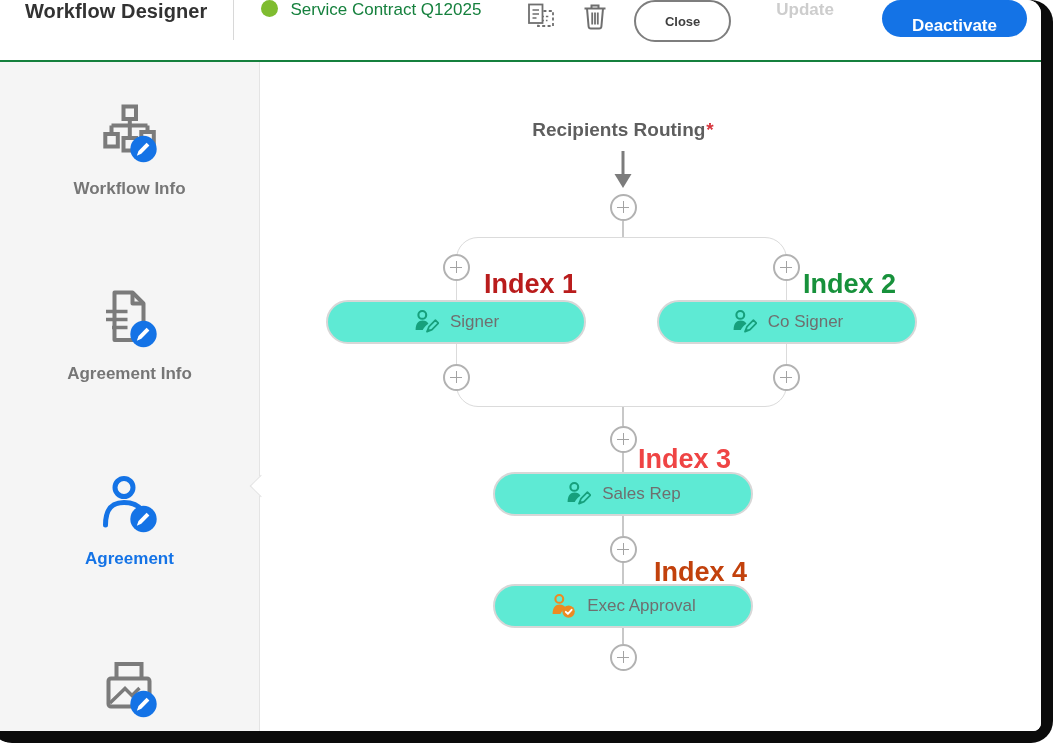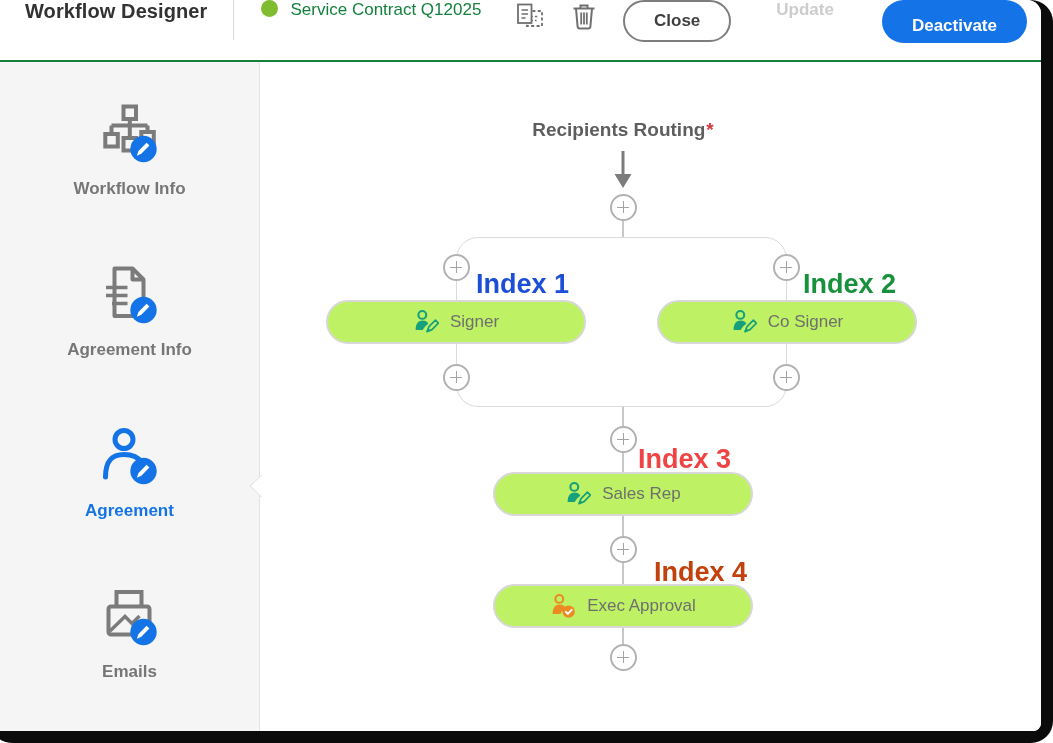--- a/index.html
+++ b/index.html
@@ -12,43 +12,43 @@
 
   
   .header { height:62px; flex:0 0 62px; display:flex; align-items:flex-start; padding:0 8px 0 25px; border-bottom:2px solid #15803d; background:#fff; }
   .app-title { font-size:20px; font-weight:700; color:#323232; letter-spacing:0.1px; white-space:nowrap; }
   .vdiv { width:1px; height:40px; background:#D8D8D8; margin:0 27px 0 26px; }
   .status-dot { width:17px; height:17px; border-radius:50%; margin-right:12px; flex:0 0 17px; }
   .wf-name { font-size:17px; color:#15803d; white-space:nowrap; }
   .icon-btn { background:none; border:none; cursor:pointer; width:32px; height:32px; display:flex; align-items:center; justify-content:center; padding:0; }
   .icon-btn.first { margin-left:auto; }
   .icon-btn + .icon-btn { margin-left:22px; }
-  .btn-close { margin-left:23px; height:42px; padding:0 29px; border:2px solid #7E7E7E; border-radius:21px; background:#fff; color:#3F3F3F; font-size:17px; font-weight:700; cursor:pointer; font-family:inherit; }
+  .btn-close { margin-left:23px; height:42px; padding:0 29px; border:2px solid #7E7E7E; border-radius:21px; background:#fff; color:#3F3F3F; font-size:13px; font-weight:700; cursor:pointer; font-family:inherit; }
   .btn-update { margin-left:45px; background:none; border:none; color:#CDCDCD; font-size:17px; font-weight:700; cursor:default; font-family:inherit; }
-  .btn-deactivate { margin-left:48px; margin-right:6px; height:43px; padding:16px 30px; border:none; border-radius:22px; color:#fff; font-size:17px; font-weight:700; cursor:pointer; font-family:inherit; }
+  .btn-deactivate { margin-left:48px; margin-right:6px; height:37px; padding:16px 30px; border:none; border-radius:22px; color:#fff; font-size:17px; font-weight:700; cursor:pointer; font-family:inherit; }
 
   
   .body { flex:1; display:flex; position:relative; min-height:0; }
-  .sidebar { width:260px; flex:0 0 260px; background:#F5F5F5; border-right:1px solid #E4E4E4; display:flex; flex-direction:column; align-items:center; padding-top:42px; gap:66px; }
+  .sidebar { width:260px; flex:0 0 260px; background:#F5F5F5; border-right:1px solid #E4E4E4; display:flex; flex-direction:column; align-items:center; padding-top:42px; gap:90px; }
   .nav-item { display:flex; flex-direction:column; align-items:center; gap:13px; cursor:pointer; width:100%; }
   .nav-icon { width:62px; height:62px; color:#7B7B7B; }
   .nav-label { font-size:17px; font-weight:700; color:#767676; }
   .caret { position:absolute; left:253px; top:416px; width:16px; height:16px; background:#fff; border-left:1.5px solid #E2E2E2; border-bottom:1.5px solid #E2E2E2; transform:rotate(45deg); z-index:3; }
 
   
   .canvas { position:relative; flex:1; background:#fff; overflow:hidden; }
   .flow-title { position:absolute; left:213px; top:57px; width:300px; text-align:center; font-size:19px; font-weight:700; color:#5E5E5E; }
   .flow-title .req { margin-left:1px; }
   .start-arrow { position:absolute; left:352px; top:88px; }
   .branch { position:absolute; left:196px; top:175px; width:331px; height:170px; border:1.5px solid #DBDBDB; border-radius:22px; z-index:1; }
   .vline { position:absolute; width:1.5px; background:#C8C8C8; left:362px; z-index:1; }
   .plus { position:absolute; width:27px; height:27px; border:2px solid #B2B2B2; border-radius:50%; background:#fff; cursor:pointer; z-index:4; }
   .plus::before { content:""; position:absolute; left:5.4px; top:10.6px; width:12px; height:1.8px; background:#A3A3A3; }
   .plus::after  { content:""; position:absolute; left:10.6px; top:5.4px; width:1.8px; height:12px; background:#A3A3A3; }
-  .node { position:absolute; width:260px; height:44px; background:#bef264; border:2px solid #D7D7D7; border-radius:22px; display:flex; align-items:center; justify-content:center; gap:11px; cursor:pointer; z-index:3; }
+  .node { position:absolute; width:260px; height:44px; background:#5eead4; border:2px solid #D7D7D7; border-radius:22px; display:flex; align-items:center; justify-content:center; gap:11px; cursor:pointer; z-index:3; }
   .node .role-icon { width:26px; height:26px; flex:0 0 26px; }
   .node .node-label { font-size:17px; color:#6F6F6F; }
   .index-label { position:absolute; font-size:27px; font-weight:700; line-height:1; z-index:2; white-space:nowrap; }
 </style>
 </head>
 <body>
 
 <div class="page">
   <div class="frame"></div>
   <div class="app">
@@ -162,21 +162,21 @@
 
         <div class="plus" style="left:350px; top:132px;"></div>
         <div class="plus" style="left:183px; top:192px;"></div>
         <div class="plus" style="left:513px; top:192px;"></div>
         <div class="plus" style="left:183px; top:302px;"></div>
         <div class="plus" style="left:513px; top:302px;"></div>
         <div class="plus" style="left:350px; top:364px;"></div>
         <div class="plus" style="left:350px; top:474px;"></div>
         <div class="plus" style="left:350px; top:582px;"></div>
 
-        <div class="index-label" style="left: 216px; top: 209px; color: #1d4ed8;">Index 1</div>
+        <div class="index-label" style="left: 224px; top: 209px; color: #b91c1c;">Index 1</div>
         <div class="index-label" style="left: 543px; top: 209px; color: rgb(23, 145, 59); text-align: center;">Index 2</div>
         <div class="index-label" style="left: 378px; top: 384px; color: #ef4444;">Index 3</div>
         <div class="index-label" style="left: 394px; top: 497px; color: #c2410c;">Index 4</div>
 
         <div class="node" style="left:66px; top:238px;">
           <span class="role-icon" style="color: rgb(22, 160, 124);">
             <svg width="26" height="26" viewBox="0 0 26 26" fill="none">
               <circle cx="9.3" cy="5.9" r="3.9" stroke="currentColor" stroke-width="2.1"></circle>
               <path d="M2.6 21 C2.6 14.6 5.7 11.6 9.5 11.6 C12.3 11.6 14.3 12.8 15.4 14.7 C13.1 16.4 11 18.5 9.7 21 Z" fill="currentColor"></path>
               <path d="M22.4 11.2 L16 17.6 L14 22.6 L19 20.6 L25.4 14.2 Z" stroke="currentColor" stroke-width="1.7" stroke-linejoin="round"></path>

